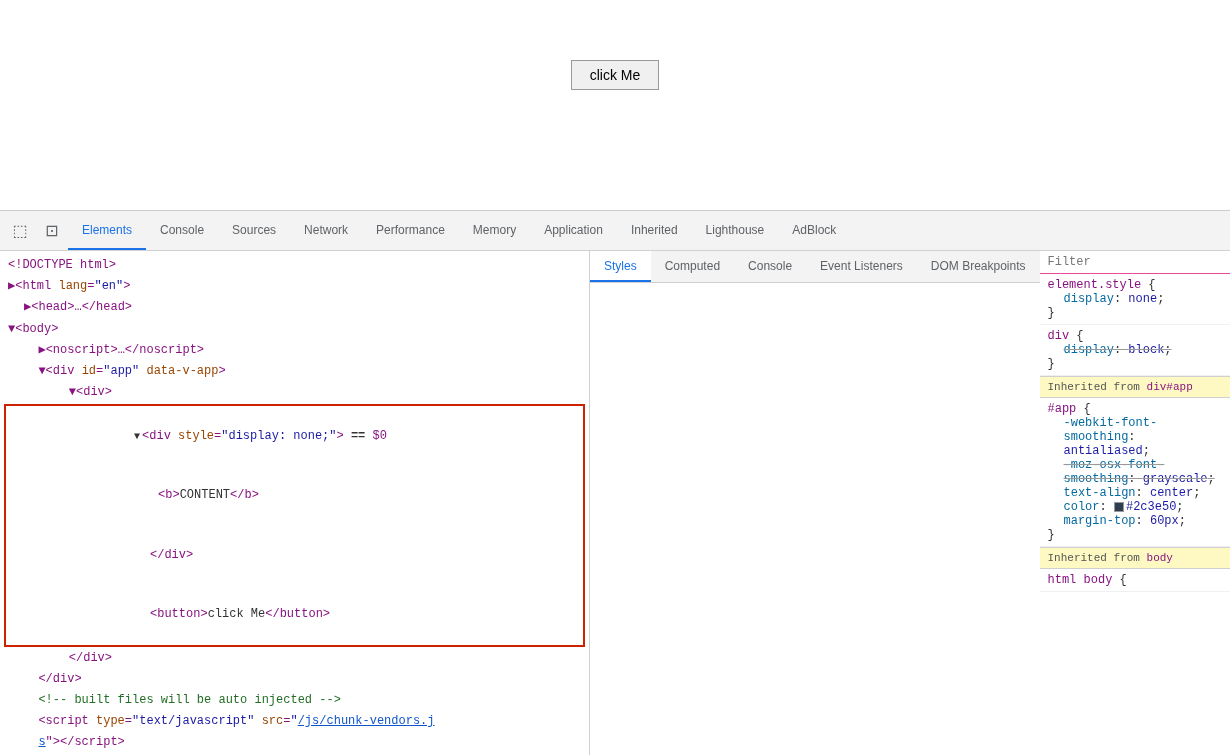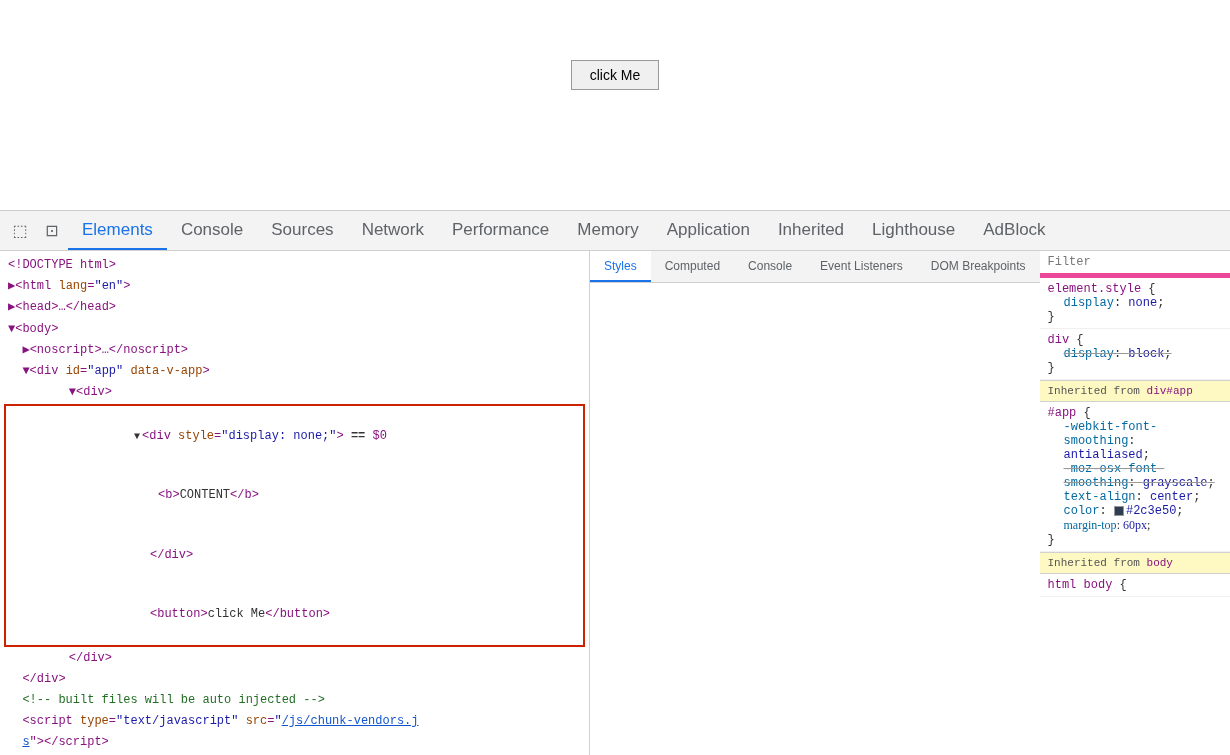--- a/index.html
+++ b/index.html
@@ -60,21 +60,21 @@
     .devtools-tabs {
       display: flex;
       align-items: stretch;
       height: 100%;
     }
 
     .devtools-tab {
       padding: 0 14px;
       display: flex;
       align-items: center;
-      font-size: 17px;
+      font-size: 12px;
       color: #5f6368;
       cursor: pointer;
       white-space: nowrap;
       border-bottom: 2px solid transparent;
       height: 100%;
     }
 
     .devtools-tab.active {
       color: #1a73e8;
       border-bottom: 2px solid #1a73e8;
@@ -161,21 +161,21 @@
       overflow-y: auto;
       font-family: 'Courier New', monospace;
       font-size: 12px;
       padding: 0;
     }
 
     .filter-bar {
       padding: 4px 8px;
       font-size: 12px;
       color: #777;
-      border-bottom: 5px solid #ec4899;
+      border-bottom: 1px solid #ec4899;
       background: #fff;
     }
 
     .style-rule {
       padding: 4px 8px;
       border-bottom: 1px solid #f0f0f0;
     }
 
     .style-selector { color: #881280; }
     .style-brace { color: #333; }
@@ -199,21 +199,21 @@
     .color-swatch {
       display: inline-block;
       width: 10px;
       height: 10px;
       background: #2c3e50;
       border: 1px solid #999;
       margin-right: 2px;
       vertical-align: middle;
     }
 
-    .indent1 { padding-left: 8px; }
+    .indent1 { padding-left: 24px; }
     .indent2 { padding-left: 40px; }
 
     .triangle { font-size: 10px; margin-right: 2px; }
   </style>
 </head>
 <body>
 
 <div id="browser-page">
   <button id="click-me-button">click Me</button>
 </div>
@@ -311,21 +311,21 @@
           </div>
           <div style="padding-left: 16px;">
             <span class="style-strikethrough"><span class="style-prop">-moz-osx-font-smoothing</span><span class="style-colon">: </span><span class="style-value">grayscale</span><span class="style-semicolon">;</span></span>
           </div>
           <div style="padding-left: 16px;">
             <span class="style-prop">text-align</span><span class="style-colon">: </span><span class="style-value">center</span><span class="style-semicolon">;</span>
           </div>
           <div style="padding-left: 16px;">
             <span class="style-prop">color</span><span class="style-colon">: </span><span class="color-swatch"></span><span class="style-value">#2c3e50</span><span class="style-semicolon">;</span>
           </div>
-          <div style="padding-left: 16px; font-family: Liberation Serif, serif;">
+          <div style="padding-left: 16px;">
             <span class="style-prop">margin-top</span><span class="style-colon">: </span><span class="style-value">60px</span><span class="style-semicolon">;</span>
           </div>
           <div><span class="style-brace">}</span></div>
         </div>
 
         <div class="inherited-header">
           Inherited from <span class="inherited-selector">body</span>
         </div>
 
         <div class="style-rule">

